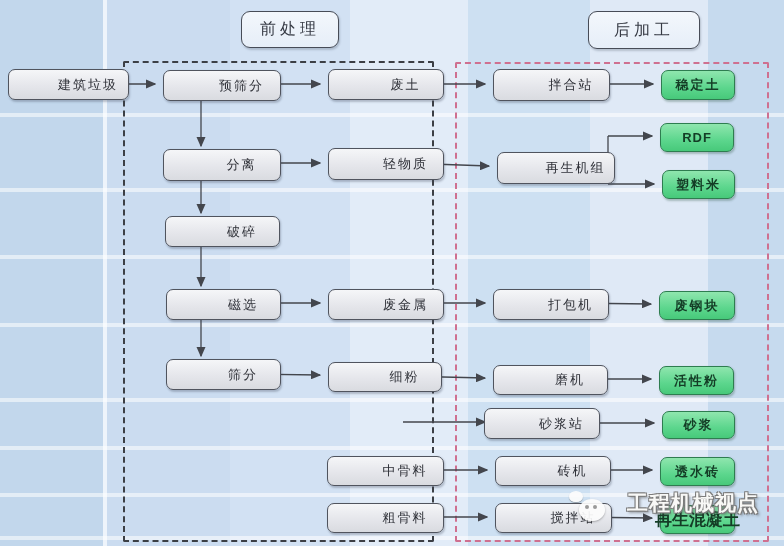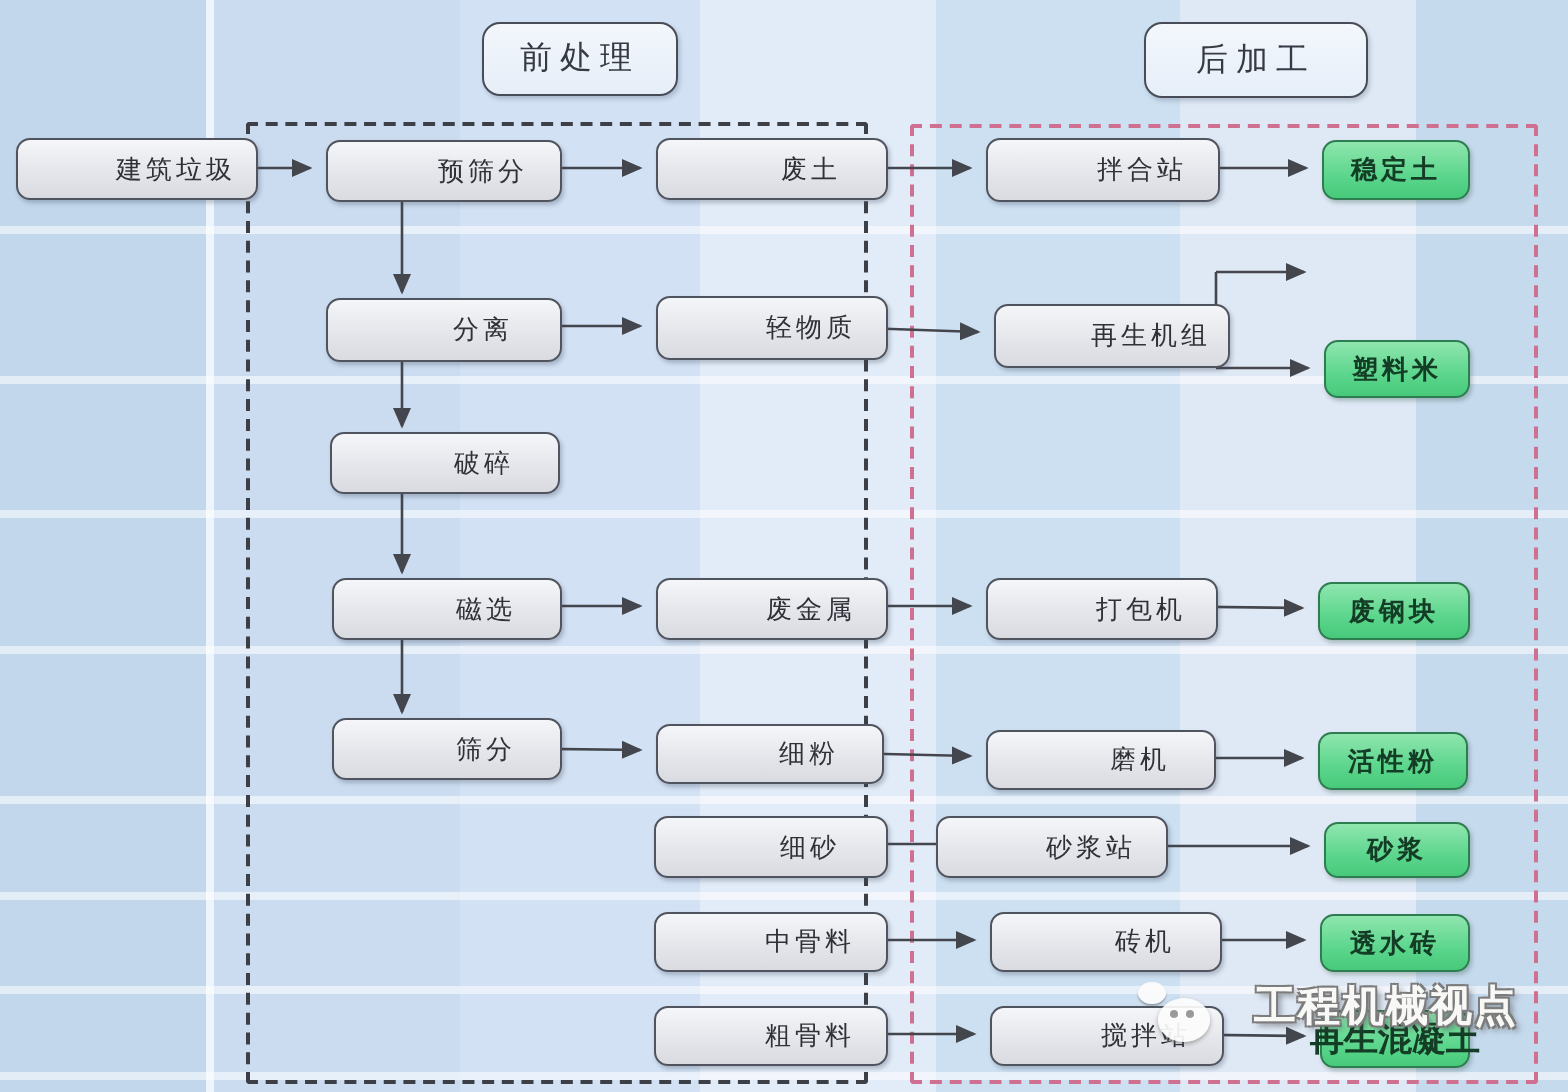--- a/index.html
+++ b/index.html
@@ -104,47 +104,47 @@
       <line x1="403" y1="422" x2="485" y2="422" marker-end="url(#ah)"></line>
       <line x1="568" y1="423" x2="654" y2="423" marker-end="url(#ah)"></line>
       <line x1="403" y1="470" x2="487" y2="470" marker-end="url(#ah)"></line>
       <line x1="570" y1="470" x2="652" y2="470" marker-end="url(#ah)"></line>
       <line x1="403" y1="517" x2="487" y2="517" marker-end="url(#ah)"></line>
       <line x1="571" y1="517" x2="652" y2="518" marker-end="url(#ah)"></line>
     </g>
   </svg>
 
   <div class="title-box" style="left:241px;top:11px;width:96px;height:35px">前处理</div>
-  <div class="title-box" style="left:572px;top:11px;width:110px;height:36px">后加工</div>
+  <div class="title-box" style="left:588px;top:11px;width:110px;height:36px">后加工</div>
 
   <div class="node gray" style="left:8px;top:69px;width:80px;height:29px">建筑垃圾</div>
 
   <div class="node gray" style="left:163px;top:70px;width:77px;height:29px">预筛分</div>
   <div class="node gray" style="left:163px;top:149px;width:77px;height:30px">分离</div>
   <div class="node gray" style="left:165px;top:216px;width:74px;height:29px">破碎</div>
   <div class="node gray" style="left:166px;top:359px;width:74px;height:29px">筛分</div>
   <div class="node gray" style="left:166px;top:289px;width:74px;height:29px">磁选</div>
 
   <div class="node gray" style="left:328px;top:69px;width:75px;height:29px">废土</div>
   <div class="node gray" style="left:328px;top:289px;width:75px;height:29px">废金属</div>
   <div class="node gray" style="left:328px;top:148px;width:75px;height:30px">轻物质</div>
   <div class="node gray" style="left:328px;top:362px;width:73px;height:28px">细粉</div>
-  <div class="node gray" style="left:327px;top:408px;width:76px;height:29px">细砂</div>
   <div class="node gray" style="left:327px;top:456px;width:76px;height:28px">中骨料</div>
   <div class="node gray" style="left:327px;top:503px;width:76px;height:28px">粗骨料</div>
 
   <div class="node gray" style="left:493px;top:69px;width:76px;height:30px">拌合站</div>
   <div class="node gray" style="left:497px;top:152px;width:77px;height:30px">再生机组</div>
   <div class="node gray" style="left:493px;top:289px;width:75px;height:29px">打包机</div>
   <div class="node gray" style="left:493px;top:365px;width:74px;height:28px">磨机</div>
-  <div class="node gray" style="left:468px;top:408px;width:75px;height:29px">砂浆站</div>
+  <div class="node gray" style="left:484px;top:408px;width:75px;height:29px">砂浆站</div>
   <div class="node gray" style="left:495px;top:456px;width:75px;height:28px">砖机</div>
   <div class="node gray" style="left:495px;top:503px;width:76px;height:28px">搅拌站</div>
 
   <div class="node green" style="left:661px;top:70px;width:72px;height:28px">稳定土</div>
+  <div class="node green" style="left:660px;top:123px;width:72px;height:27px;letter-spacing:1px">RDF</div>
   <div class="node green" style="left:662px;top:170px;width:71px;height:27px">塑料米</div>
   <div class="node green" style="left:659px;top:291px;width:74px;height:27px">废钢块</div>
   <div class="node green" style="left:659px;top:366px;width:73px;height:27px">活性粉</div>
   <div class="node green" style="left:662px;top:411px;width:71px;height:26px">砂浆</div>
   <div class="node green" style="left:660px;top:457px;width:73px;height:27px">透水砖</div>
   <div class="node green small-text" style="left:660px;top:505px;width:73px;height:27px">再生混凝土</div>
 
   <div class="watermark">
     <div class="wm-logo">
       <div class="wm-bubble wm-b1"></div>

